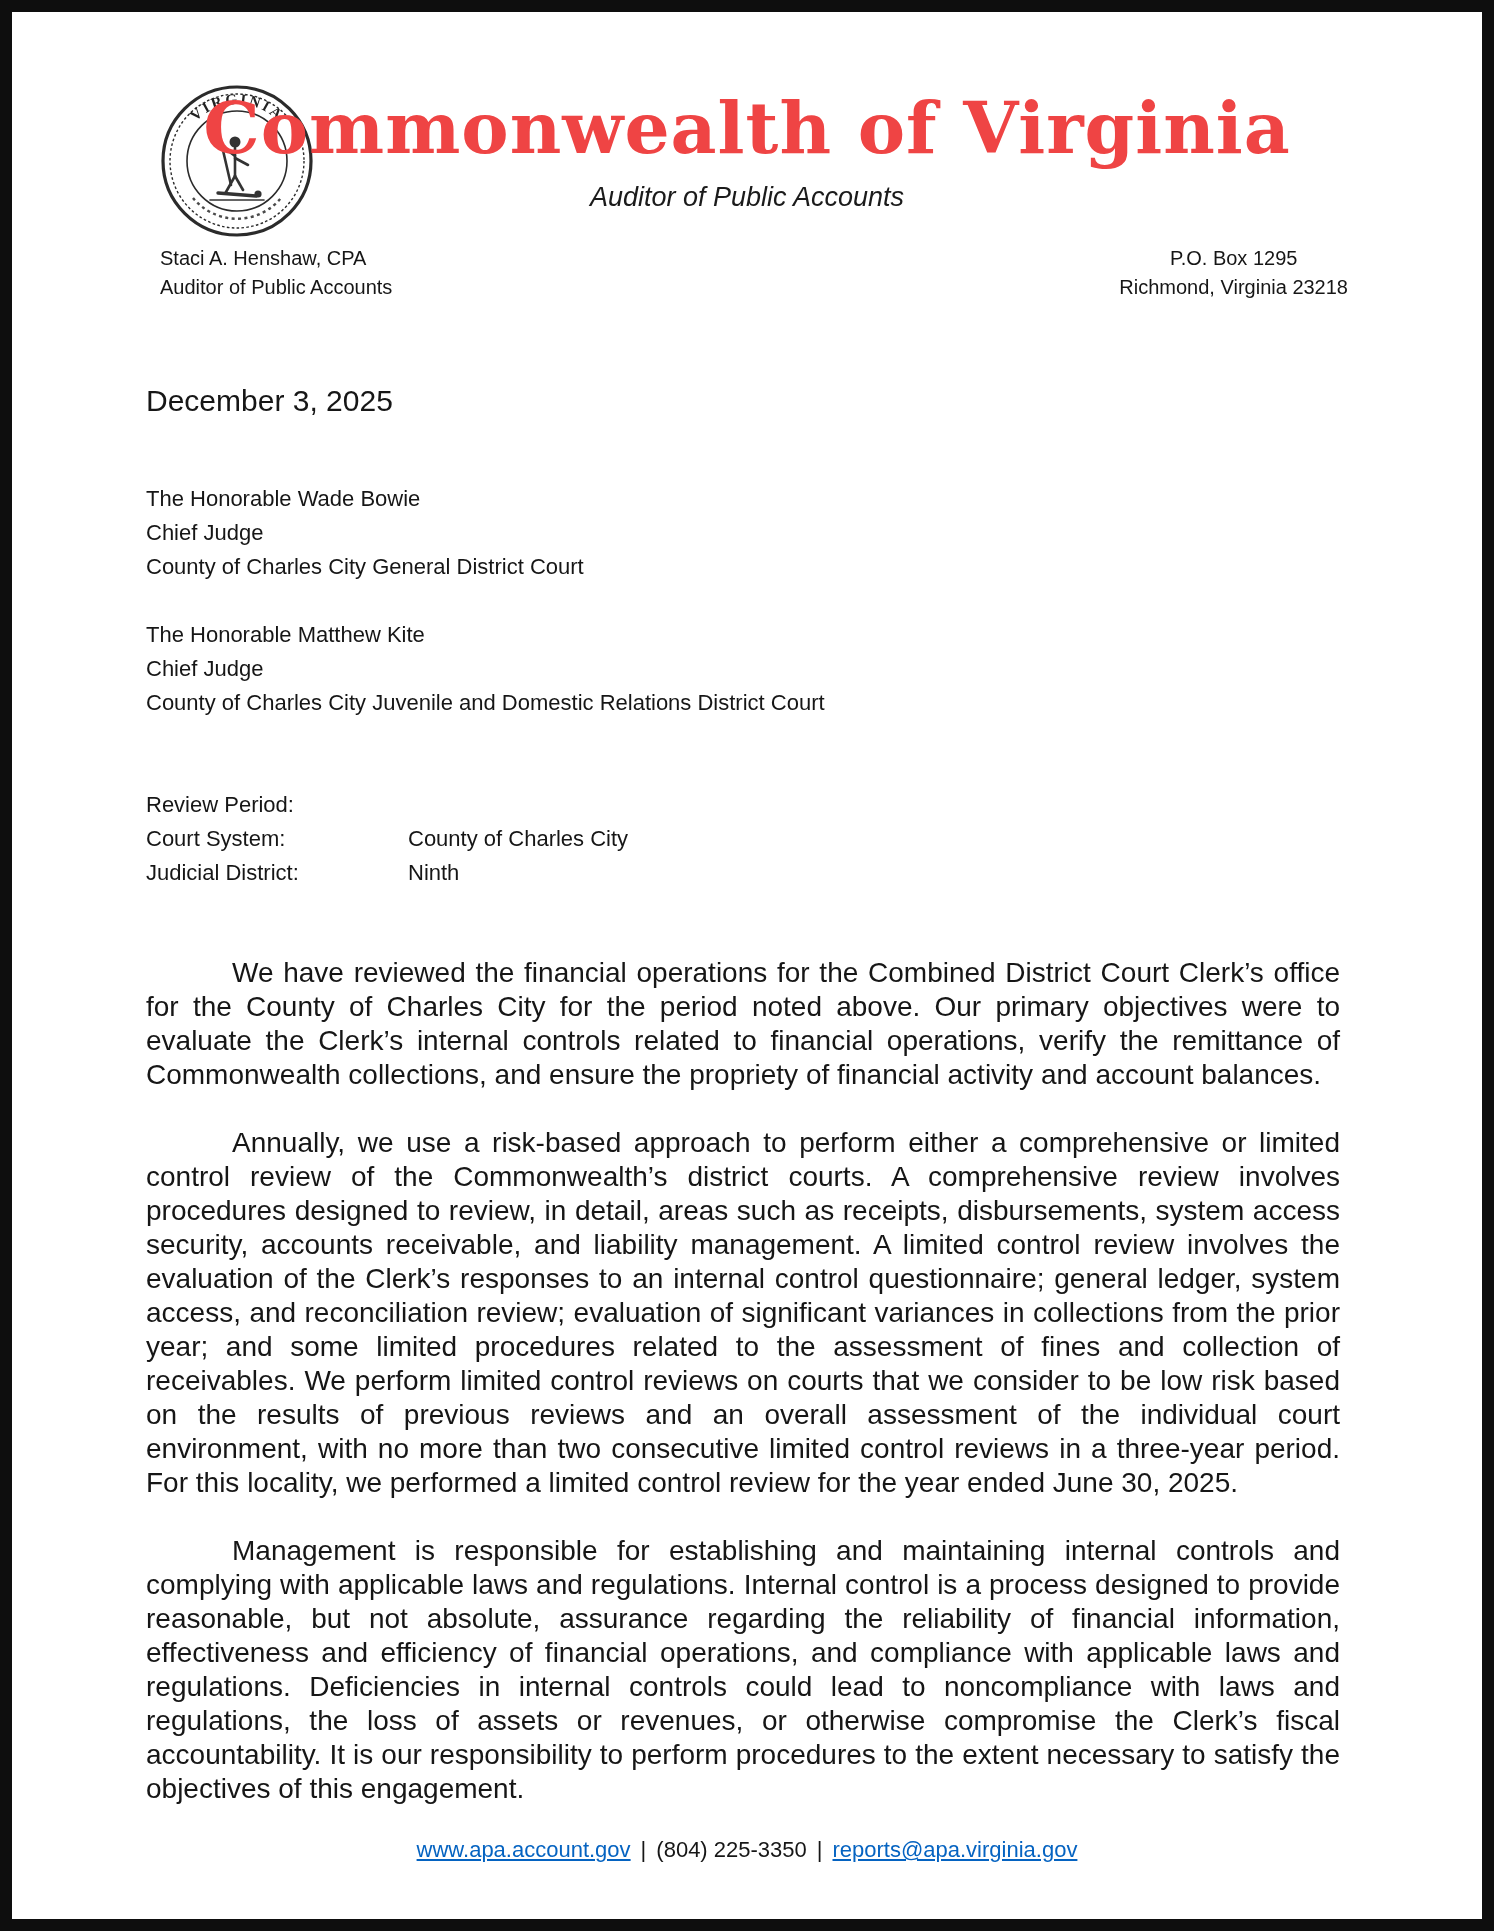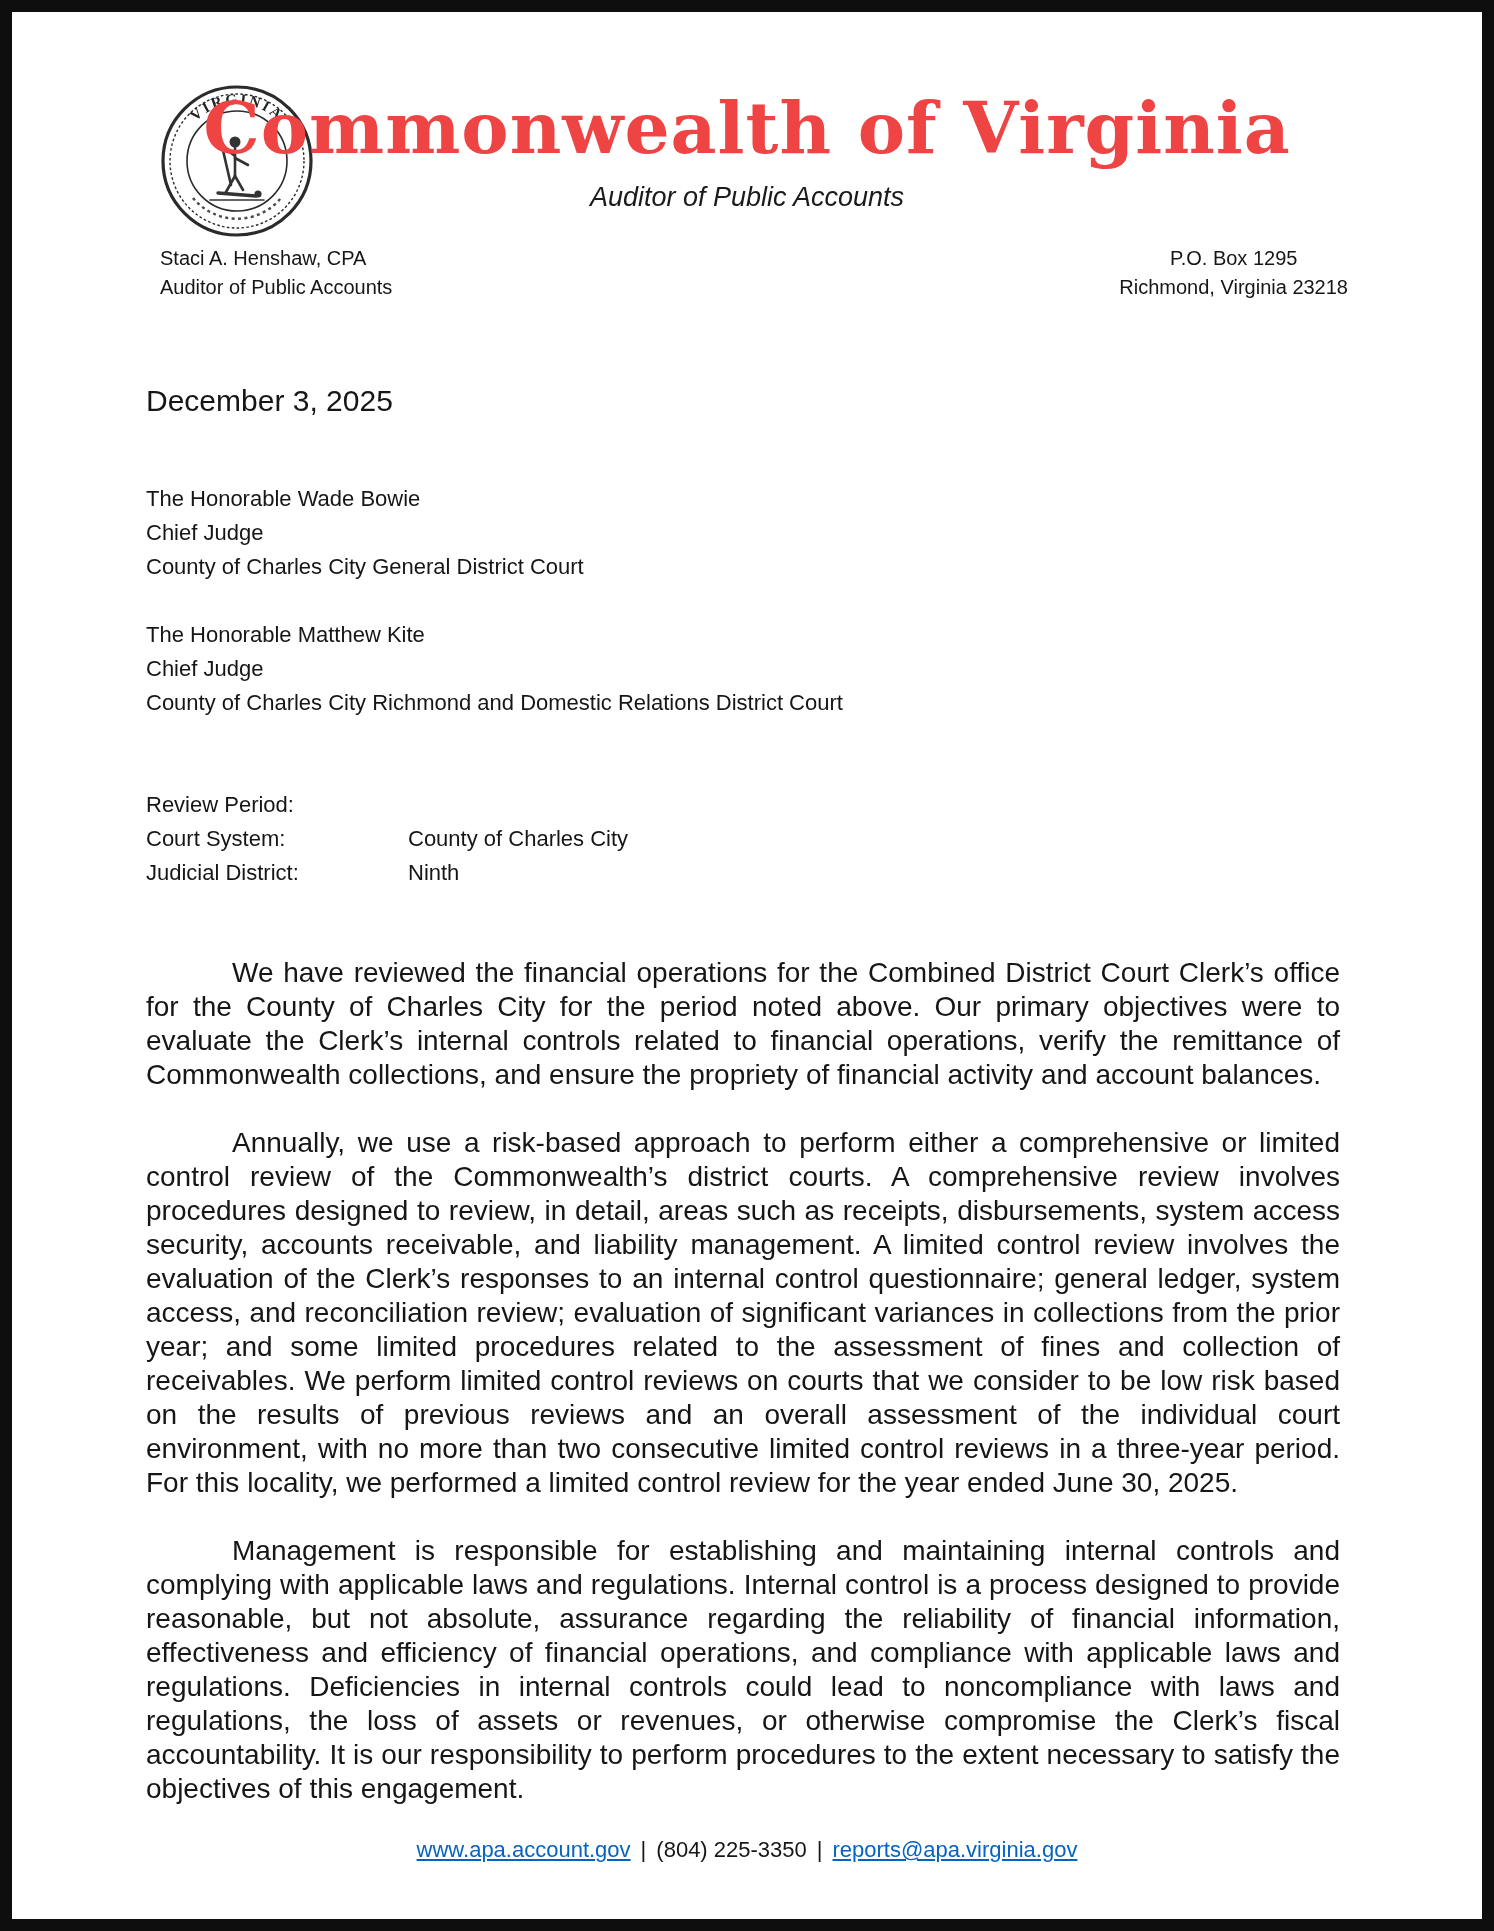--- a/index.html
+++ b/index.html
@@ -140,21 +140,21 @@
 
     <div class="addr">
       <div>The Honorable Wade Bowie</div>
       <div>Chief Judge</div>
       <div>County of Charles City General District Court</div>
     </div>
 
     <div class="addr">
       <div>The Honorable Matthew Kite</div>
       <div>Chief Judge</div>
-      <div>County of Charles City Richmond and Domestic Relations District Court</div>
+      <div>County of Charles City Juvenile and Domestic Relations District Court</div>
     </div>
 
     <div class="review">
       <div class="review-row">
         <div class="review-label">Review Period:</div>
       </div>
       <div class="review-row">
         <div class="review-label">Court System:</div>
         <div class="review-value">County of Charles City</div>
       </div>

